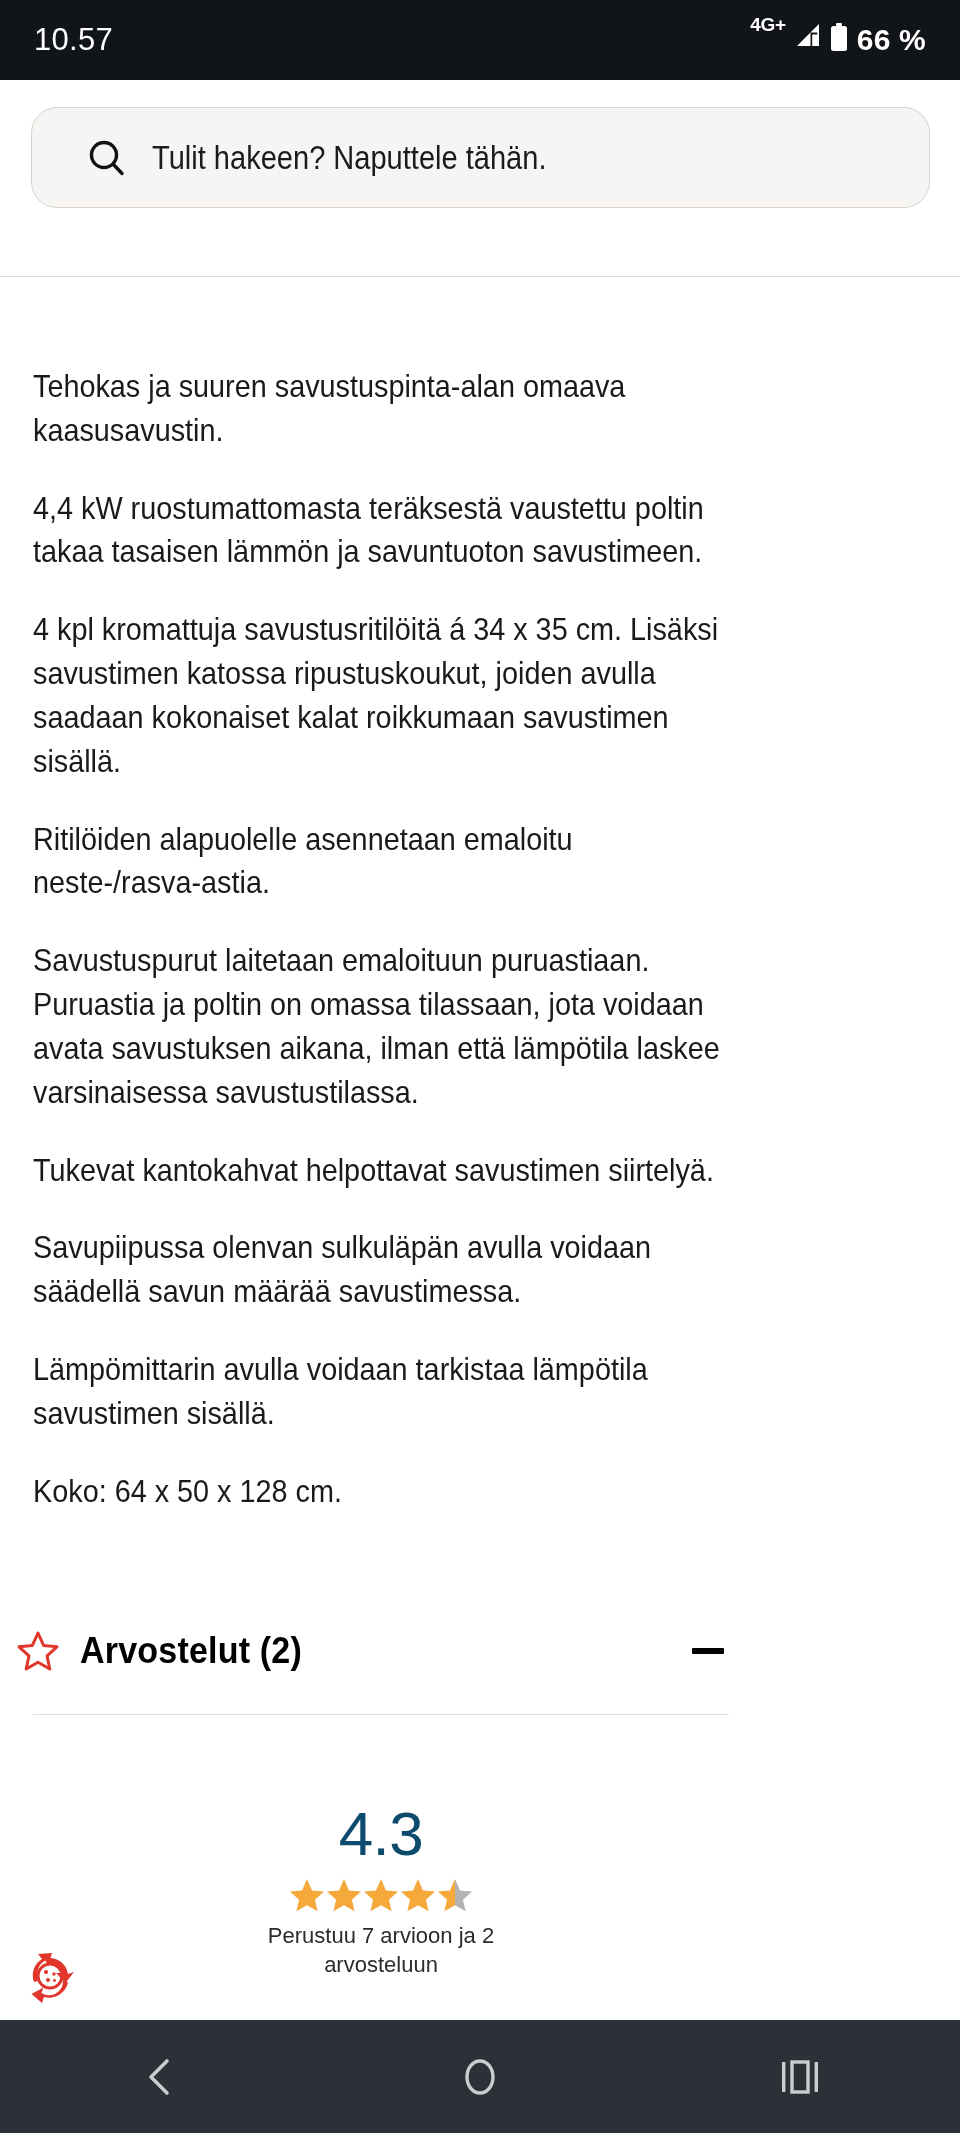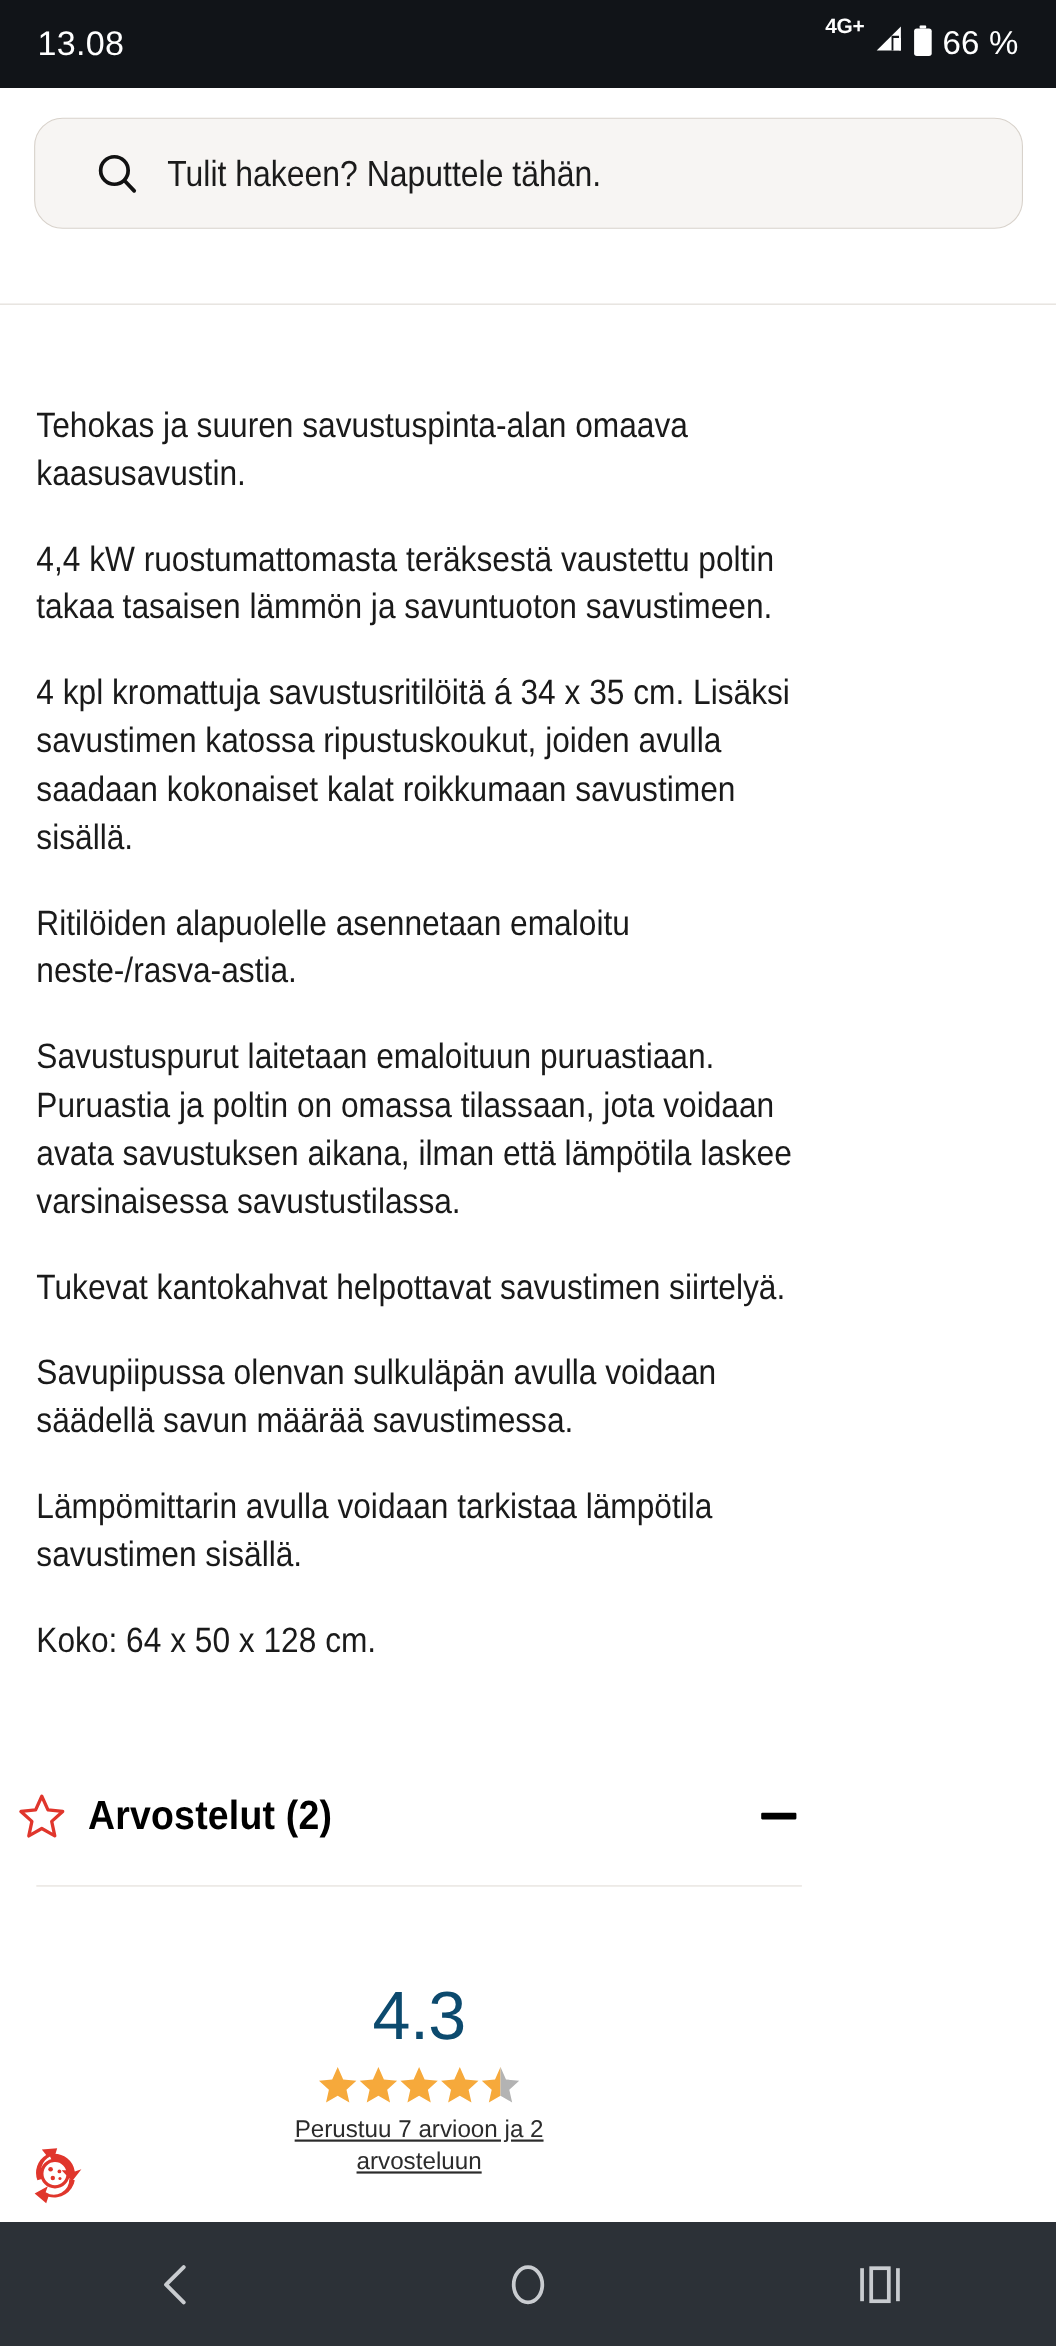--- a/index.html
+++ b/index.html
@@ -57,20 +57,21 @@
   .battery-icon {
     width: 18px;
     height: 29px;
     position: relative;
   }
   .battery-icon svg { display: block; }
   .battery-pct {
     color: #ffffff;
     font-size: 30px;
     letter-spacing: 0.2px;
+    font-weight: bold;
   }
 
   
   .search-wrap {
     position: absolute;
     top: 80px; left: 0;
     width: 960px;
     height: 197px;
     background: #ffffff;
     box-sizing: border-box;
@@ -212,21 +213,20 @@
   }
   .rating-caption {
     margin-top: 9px;
     font-family: "Liberation Sans", sans-serif;
     font-size: 22px;
     line-height: 1.32;
     color: #2b2b2b;
     max-width: 330px;
     margin-left: auto;
     margin-right: auto;
-    text-decoration: underline;
   }
 
   
   .cookie-widget {
     position: absolute;
     left: 18px;
     top: 1944px;
     width: 64px;
     height: 64px;
   }
@@ -250,21 +250,21 @@
     display: flex;
     align-items: center;
     justify-content: center;
   }
   .nav-btn svg { display: block; }
 </style>
 </head>
 <body>
 
 <div class="statusbar">
-  <div class="status-clock">13.08</div>
+  <div class="status-clock">10.57</div>
   <div class="status-right">
     <span class="net-label">4G+</span>
     <span class="signal-icon">
       <svg width="26" height="24" viewBox="0 0 26 24">
         <polygon points="24,1 24,23 2,23" fill="#ffffff"></polygon>
         <polygon points="15.5,9.5 15.5,23 22.3,23 22.3,9.5" fill="#111418"></polygon>
         <polygon points="17.2,11.5 17.2,23 24,23 24,11.5" fill="#ffffff"></polygon>
       </svg>
     </span>
     <span class="battery-icon">

